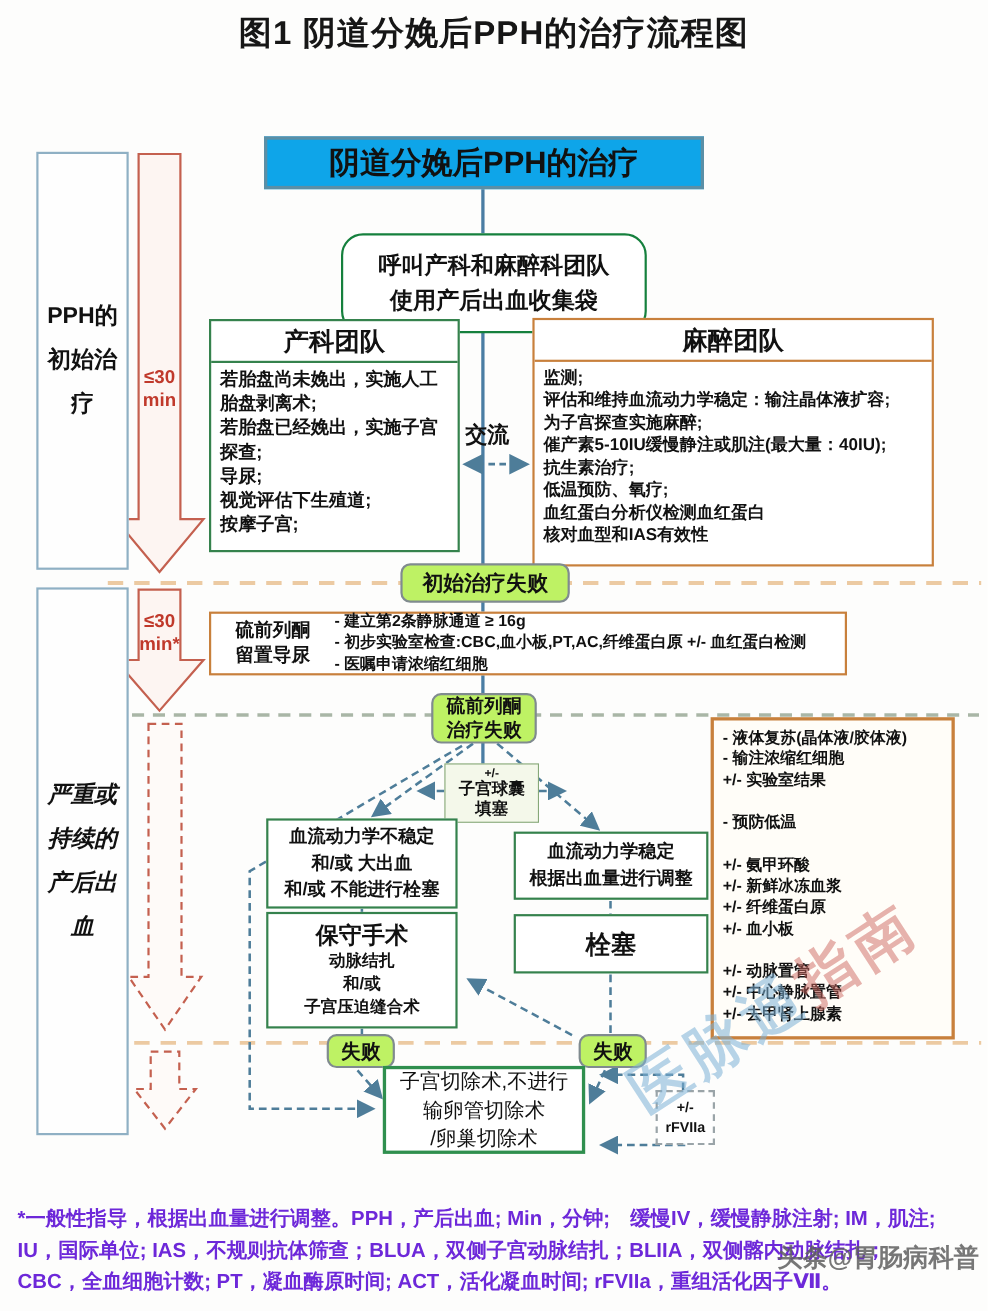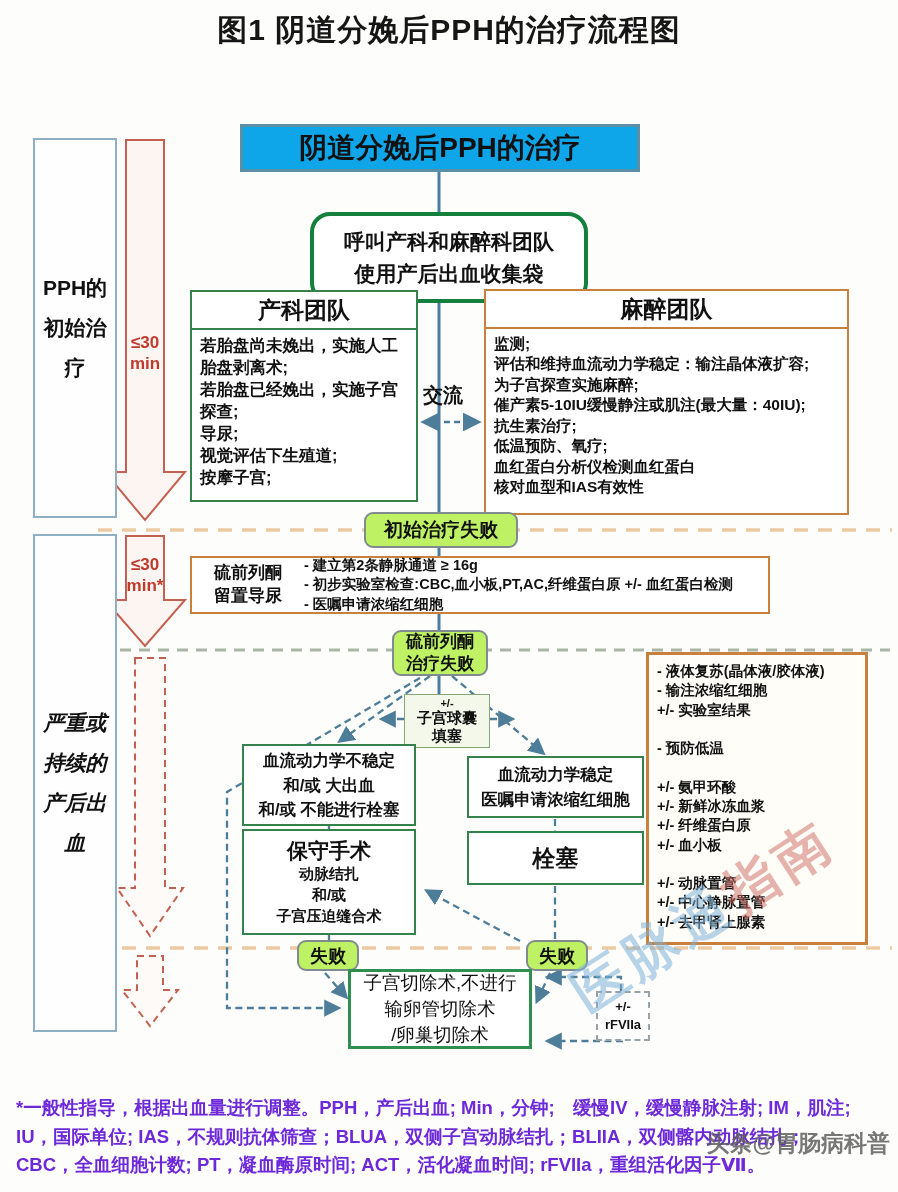--- a/index.html
+++ b/index.html
@@ -13,21 +13,21 @@
   .node{z-index:2;background:#fff;}
   
   .rail-box{border:2px solid #8fb0c4;background:#fefefe;font-size:21px;font-weight:600;line-height:1.9;z-index:2;}
   .phase1{left:33px;top:138px;width:84px;height:380px;}
   .phase2{left:33px;top:534px;width:84px;height:498px;font-style:italic;}
   .time-label{width:52px;text-align:center;color:#c0392b;font-size:17px;font-weight:700;line-height:1.25;z-index:3;background:transparent;}
   .t1{left:119px;top:332px;}
   .t2{left:119px;top:554px;}
   
   .start{left:240px;top:124px;width:400px;height:48px;background:#0ea5e9;border:3px solid #5b8fa6;font-size:28px;font-weight:700;}
-  .call{left:310px;top:212px;width:278px;height:91px;border:4px solid #15803d;border-radius:20px;font-size:21px;font-weight:700;line-height:1.5;}
+  .call{left:310px;top:212px;width:278px;height:91px;border:2px solid #15803d;border-radius:20px;font-size:21px;font-weight:700;line-height:1.5;}
   .team{border-width:2px;border-style:solid;background:#fff;}
   .team .hd{height:36px;display:flex;align-items:center;justify-content:center;font-size:23px;font-weight:700;text-align:center;}
   .team .bd{padding:5px 8px;font-weight:600;text-align:left;}
   .obst{left:190px;top:290px;width:228px;height:212px;border-color:#35824d;}
   .obst .hd{border-bottom:2px solid #35824d;}
   .obst .bd{font-size:16.5px;line-height:1.33;}
   .anes{left:484px;top:289px;width:365px;height:226px;border-color:#c8803c;}
   .anes .hd{border-bottom:2px solid #c8803c;}
   .anes .bd{font-size:15.5px;line-height:1.32;}
   .comm{left:413px;top:382px;width:60px;font-size:20px;font-weight:700;text-align:center;z-index:2;background:transparent;}
@@ -171,21 +171,21 @@
       <div class="pm">+/-</div>
       <div class="bl pre">子宫球囊
 填塞</div>
     </div>
   </div>
 
   <div class="abs node ctr pre gbox unstable">血流动力学不稳定
 和/或 大出血
 和/或 不能进行栓塞</div>
   <div class="abs node ctr pre gbox stable">血流动力学稳定
-医嘱申请浓缩红细胞</div>
+根据出血量进行调整</div>
 
   <div class="abs node ctr gbox conserv">
     <div class="t">保守手术</div>
     <div class="b pre">动脉结扎
 和/或
 子宫压迫缝合术</div>
   </div>
 
   <div class="abs node ctr gbox embol">栓塞</div>
 

